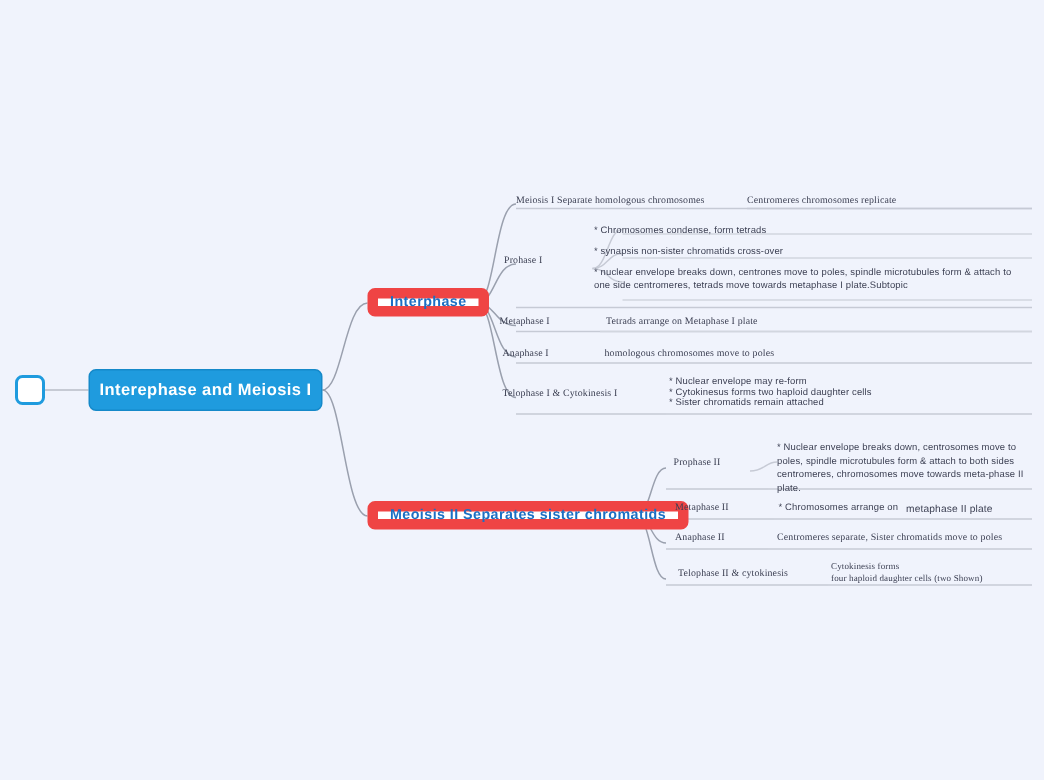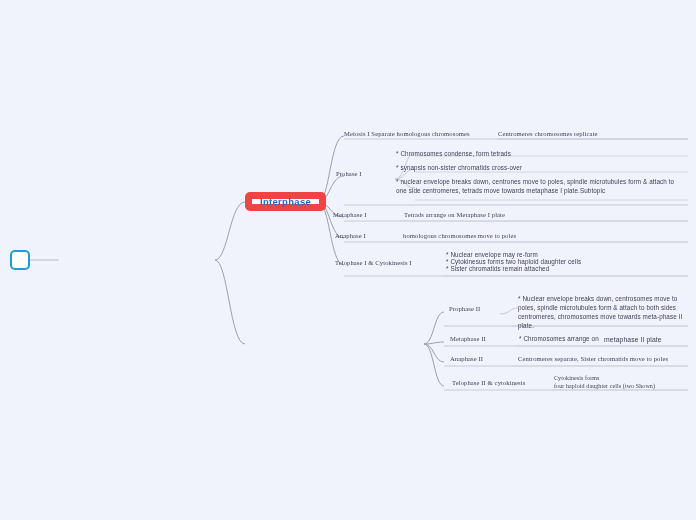--- a/index.html
+++ b/index.html
@@ -162,25 +162,31 @@
 
       <line x1="516" y1="346" x2="688" y2="346" stroke="#d2d6df"></line>
       <line x1="512" y1="366" x2="688" y2="366" stroke="#d2d6df"></line>
       <line x1="552" y1="390" x2="688" y2="390" stroke="#d2d6df"></line>
 
     </g>
   </svg>
 
   <div class="root-handle"></div>
 
+  <div class="root-node">
+    <span>Interephase and Meiosis I</span>
+  </div>
 
   <div class="branch-node" id="branch-interphase">
     <span>Interphase</span>
   </div>
 
+  <div class="branch-node" id="branch-meiosis2">
+    <span>Meoisis II Separates sister chromatids</span>
+  </div>
 
   <div class="topic serifish" style="left:344px; top:130px;">Meiosis I Separate homologous chromosomes</div>
 
   <div class="topic serifish" style="left:498px; top:130px;">Centromeres chromosomes replicate</div>
 
   <div class="topic serifish" style="left:336px; top:170px;">Prohase I</div>
 
   <div class="topic" style="left:396px; top:150px;">* Chromosomes condense, form tetrads</div>
 
   <div class="topic" style="left:396px; top:164px;">*  synapsis non-sister chromatids cross-over</div>

